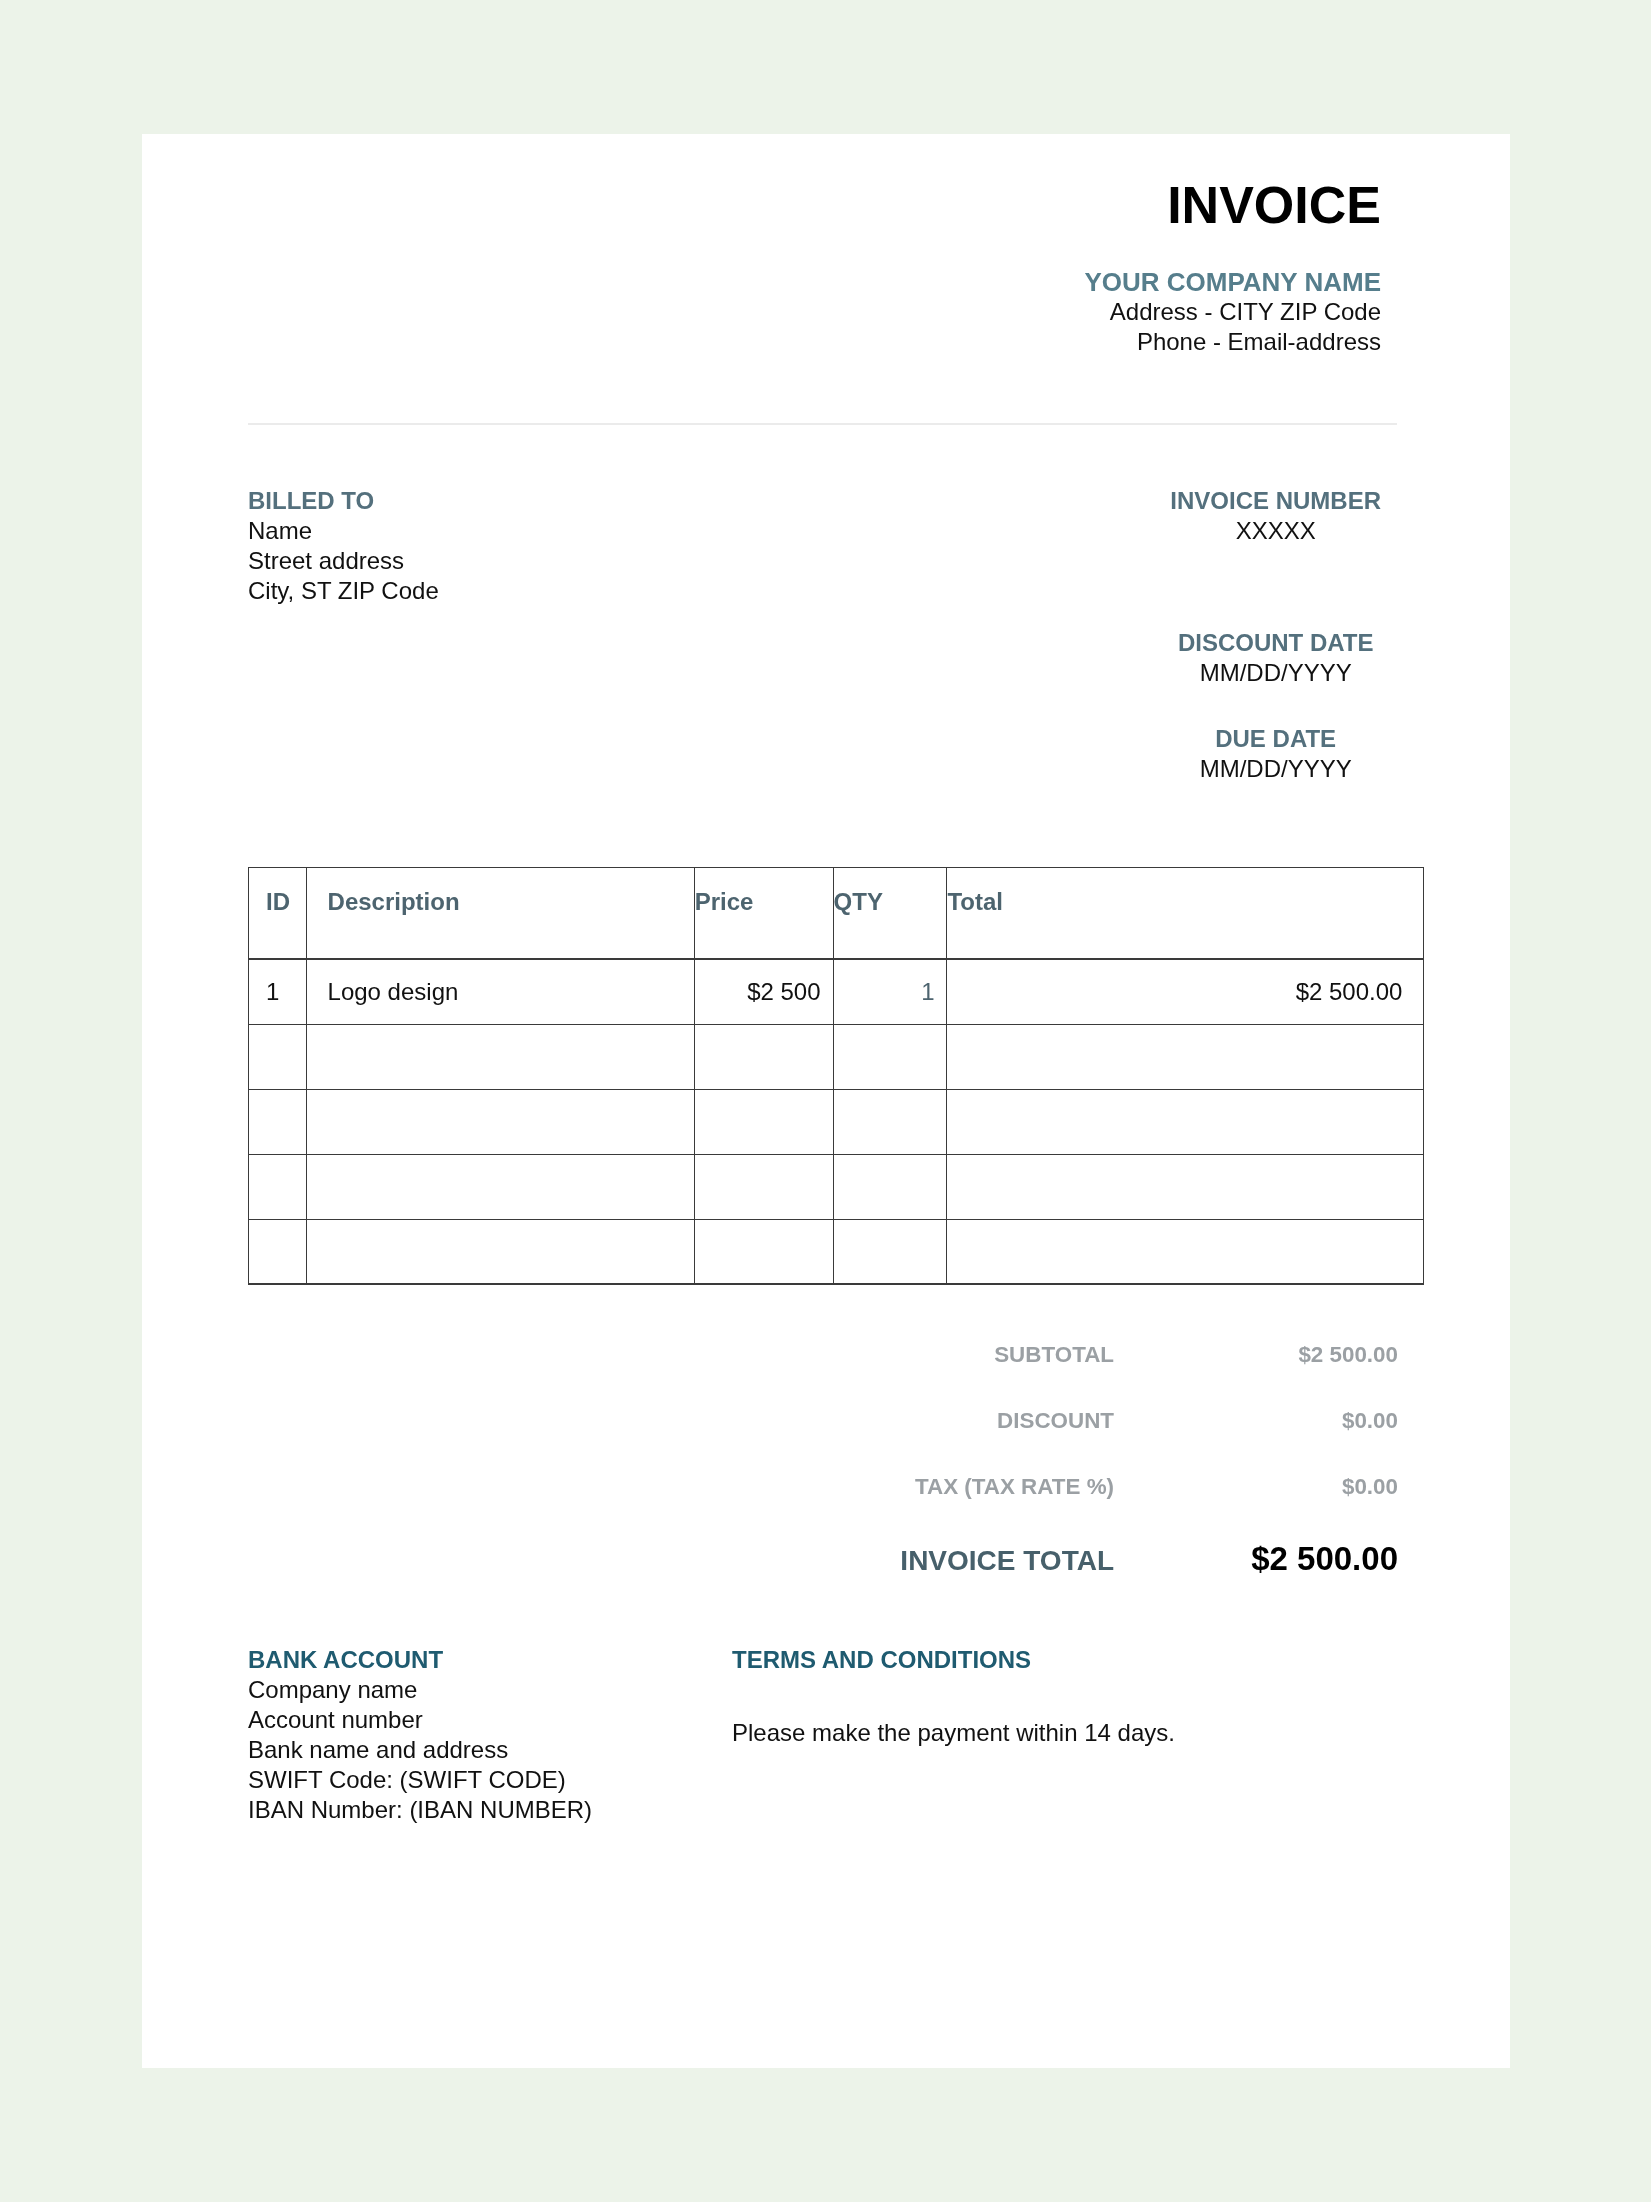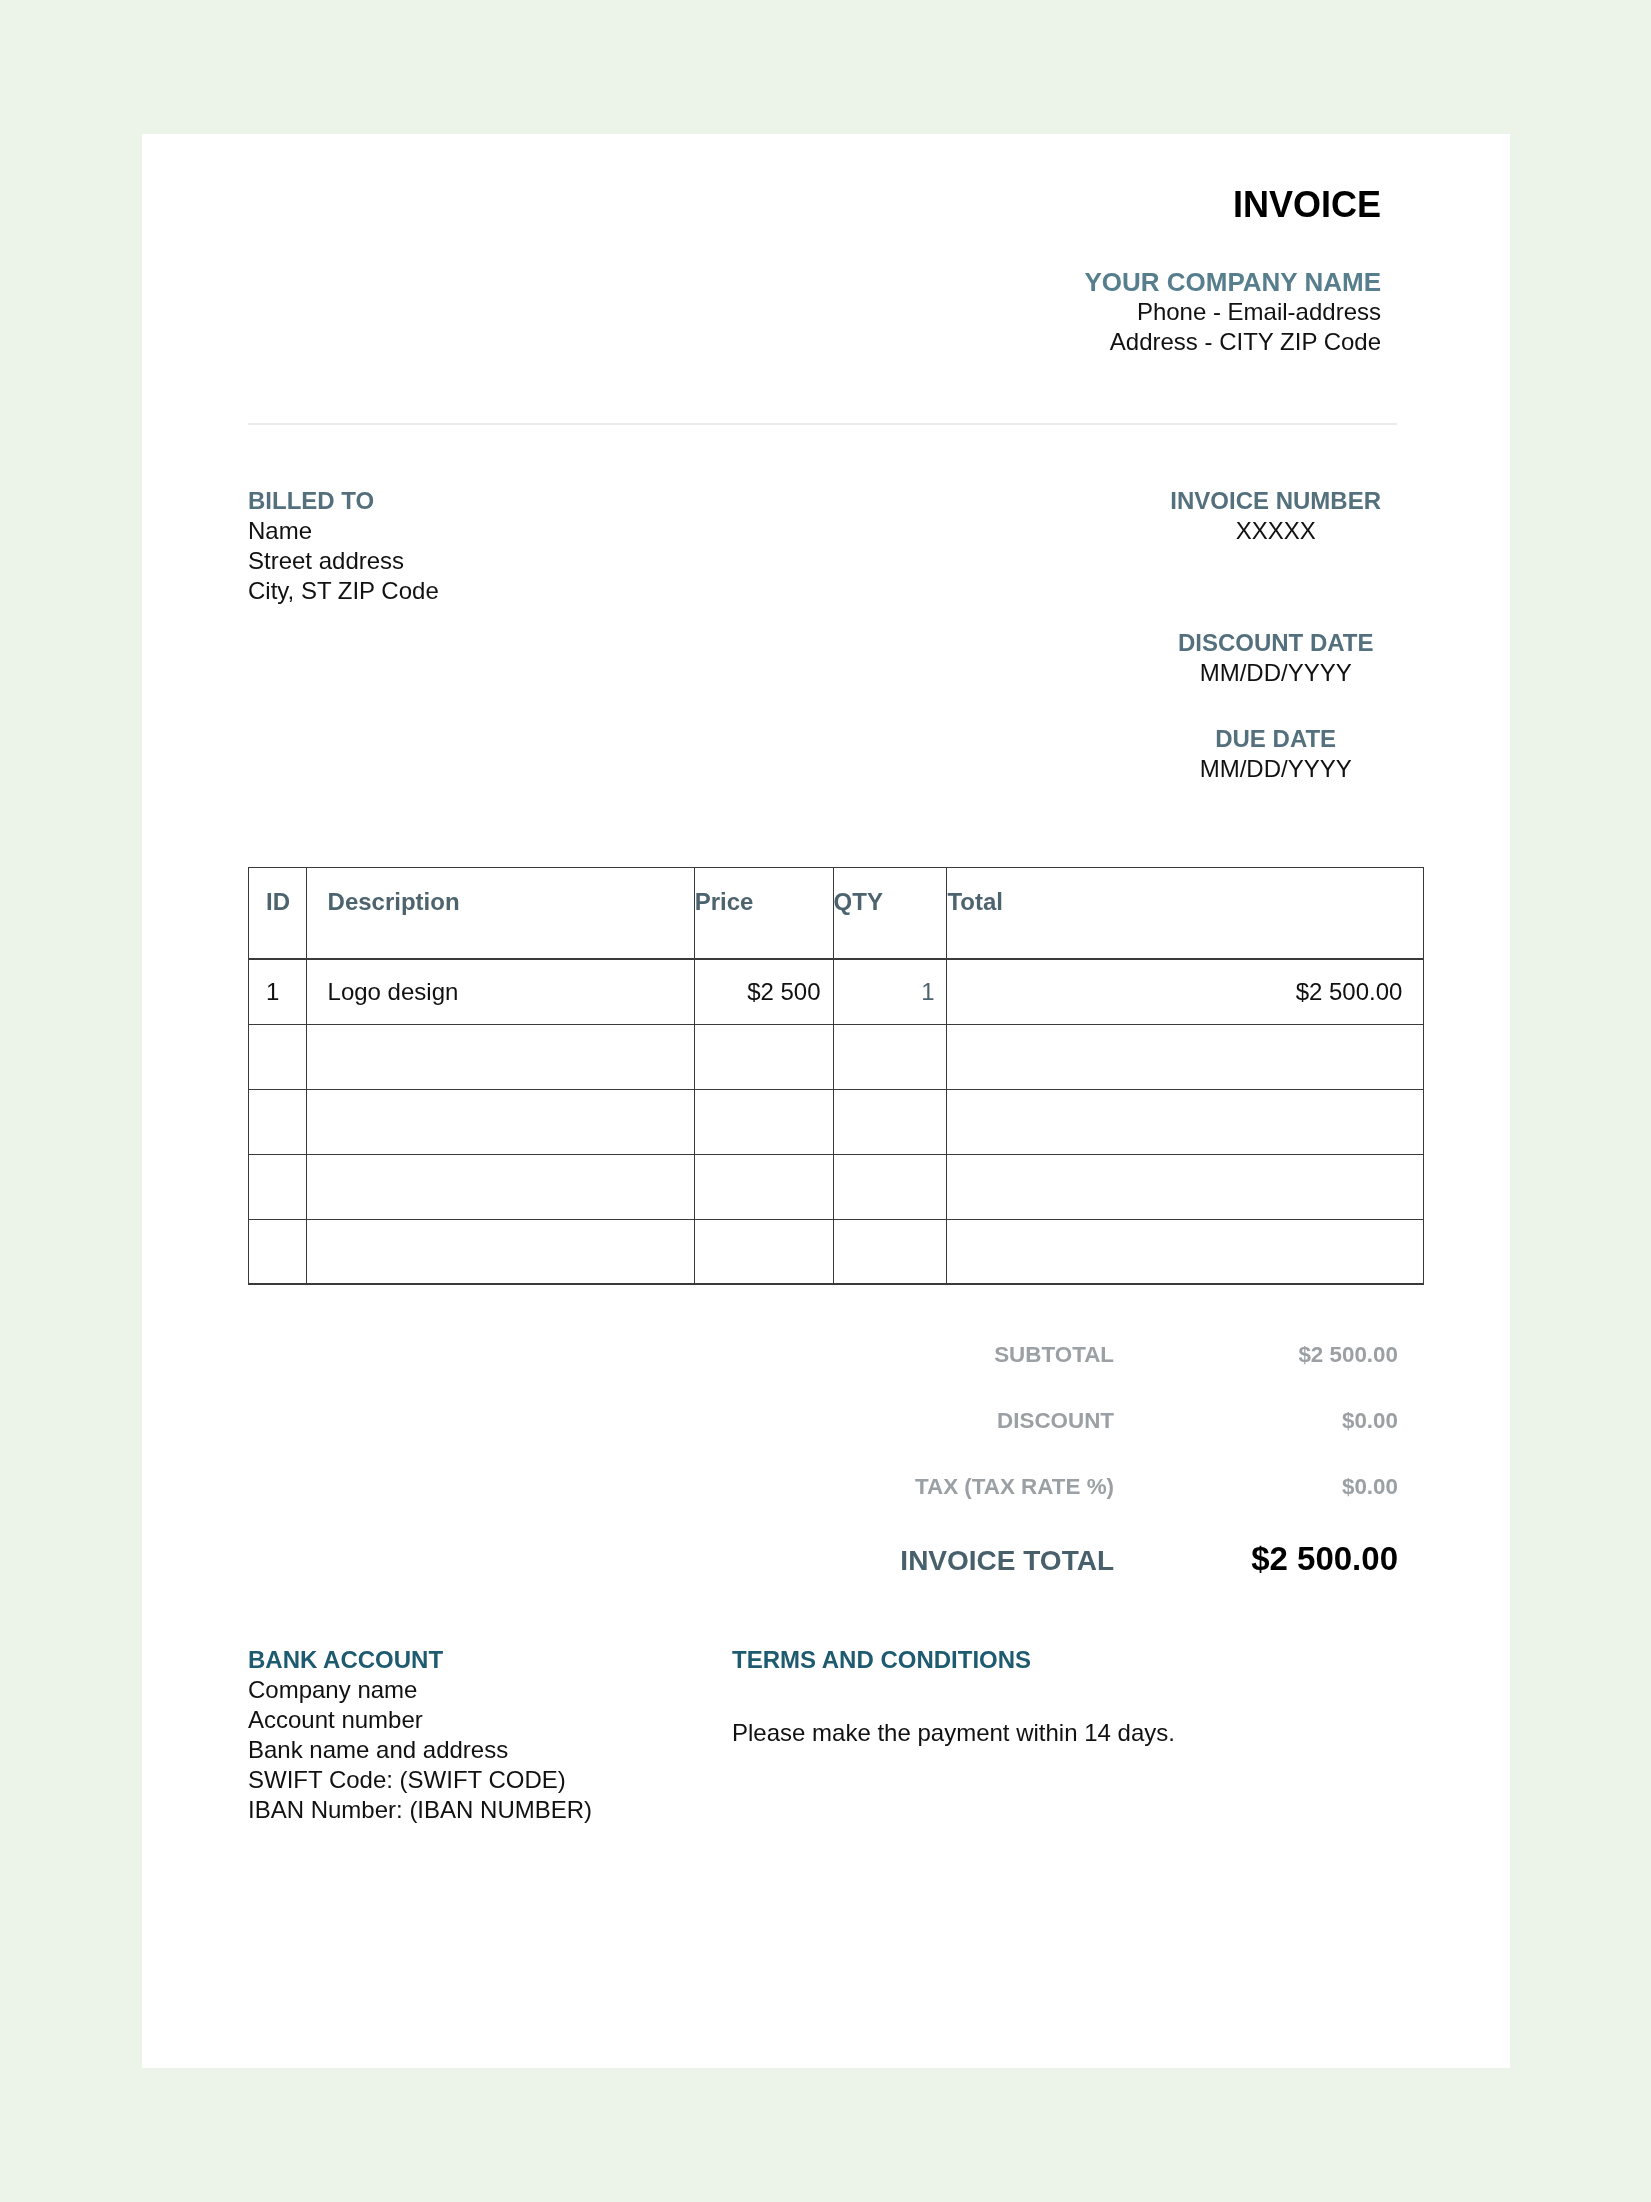--- a/index.html
+++ b/index.html
@@ -27,21 +27,21 @@
   }
   .card{
     position:absolute;
     left:142px;top:134px;
     width:1368px;height:1934px;
     background:var(--card);
     padding:48px 86px 0 106px;
   }
   
   .doc-header{text-align:right;padding-right:43px;}
-  .doc-title{font-size:36px;line-height:46px;font-weight:bold;color:#000;}
+  .doc-title{font-size:52px;line-height:46px;font-weight:bold;color:#000;}
   .company-block{margin-top:39px;font-size:24px;line-height:30px;}
   .company-name{font-size:26px;font-weight:bold;color:var(--company);}
   .divider{margin-top:66px;margin-right:27.5px;height:1.7px;background:var(--divider);}
   
   .meta-row{display:flex;justify-content:space-between;margin-top:61px;gap:37px;}
   .billed{font-size:24px;line-height:30px;}
   .section-heading{font-weight:bold;color:var(--slate);font-size:24px;line-height:30px;}
   .meta-right{text-align:center;padding-right:43px;font-size:24px;line-height:30px;}
   .meta-block-date{margin-top:82px;}
   .meta-block-due{margin-top:36px;}
@@ -92,22 +92,22 @@
 </style>
 </head>
 <body>
 
 <div class="card">
 
   <div class="doc-header">
     <div class="doc-title">INVOICE</div>
     <div class="company-block">
       <div class="company-name">YOUR COMPANY NAME</div>
+      <div>Address - CITY ZIP Code</div>
       <div>Phone - Email-address</div>
-      <div>Address - CITY ZIP Code</div>
     </div>
   </div>
 
   <div class="divider"></div>
 
   <div class="meta-row">
     <div class="billed">
       <div class="section-heading">BILLED TO</div>
       <div>Name</div>
       <div>Street address</div>

